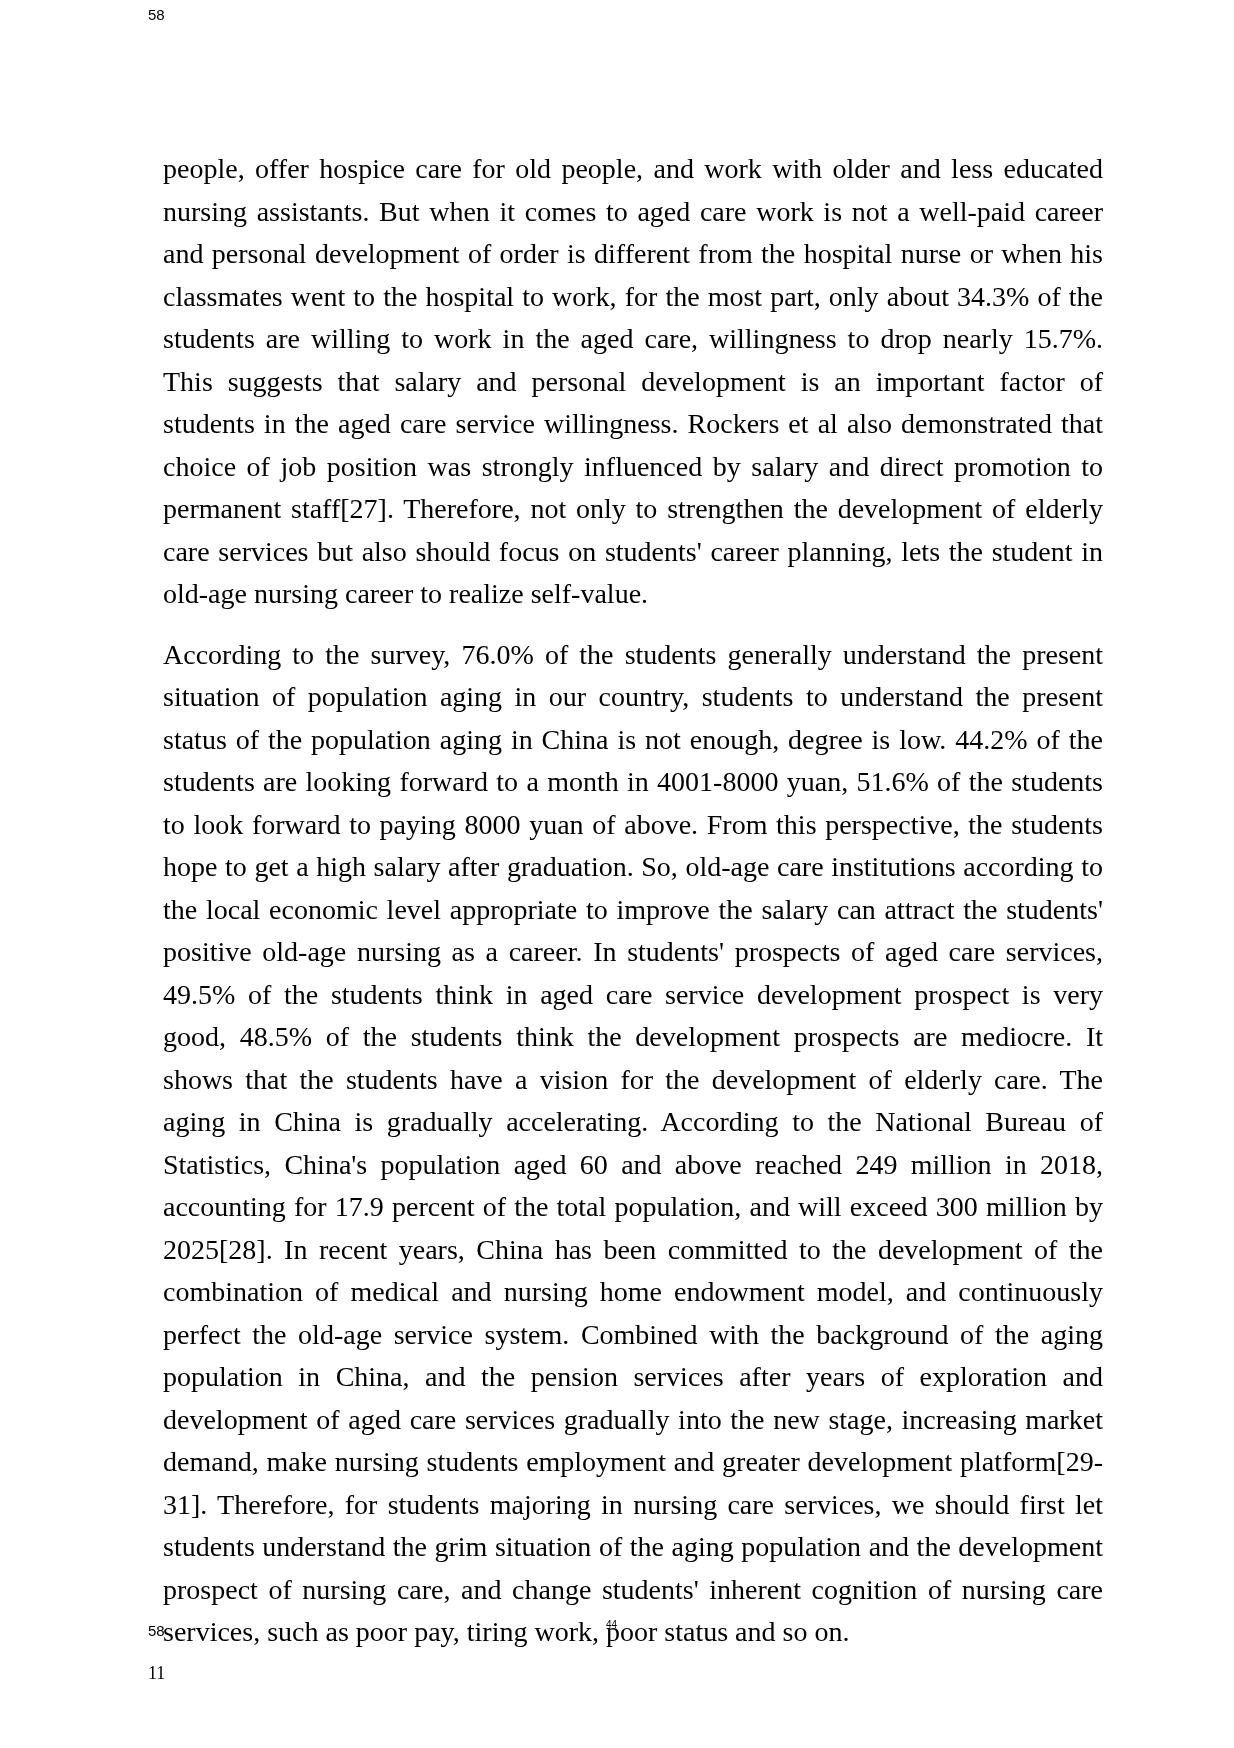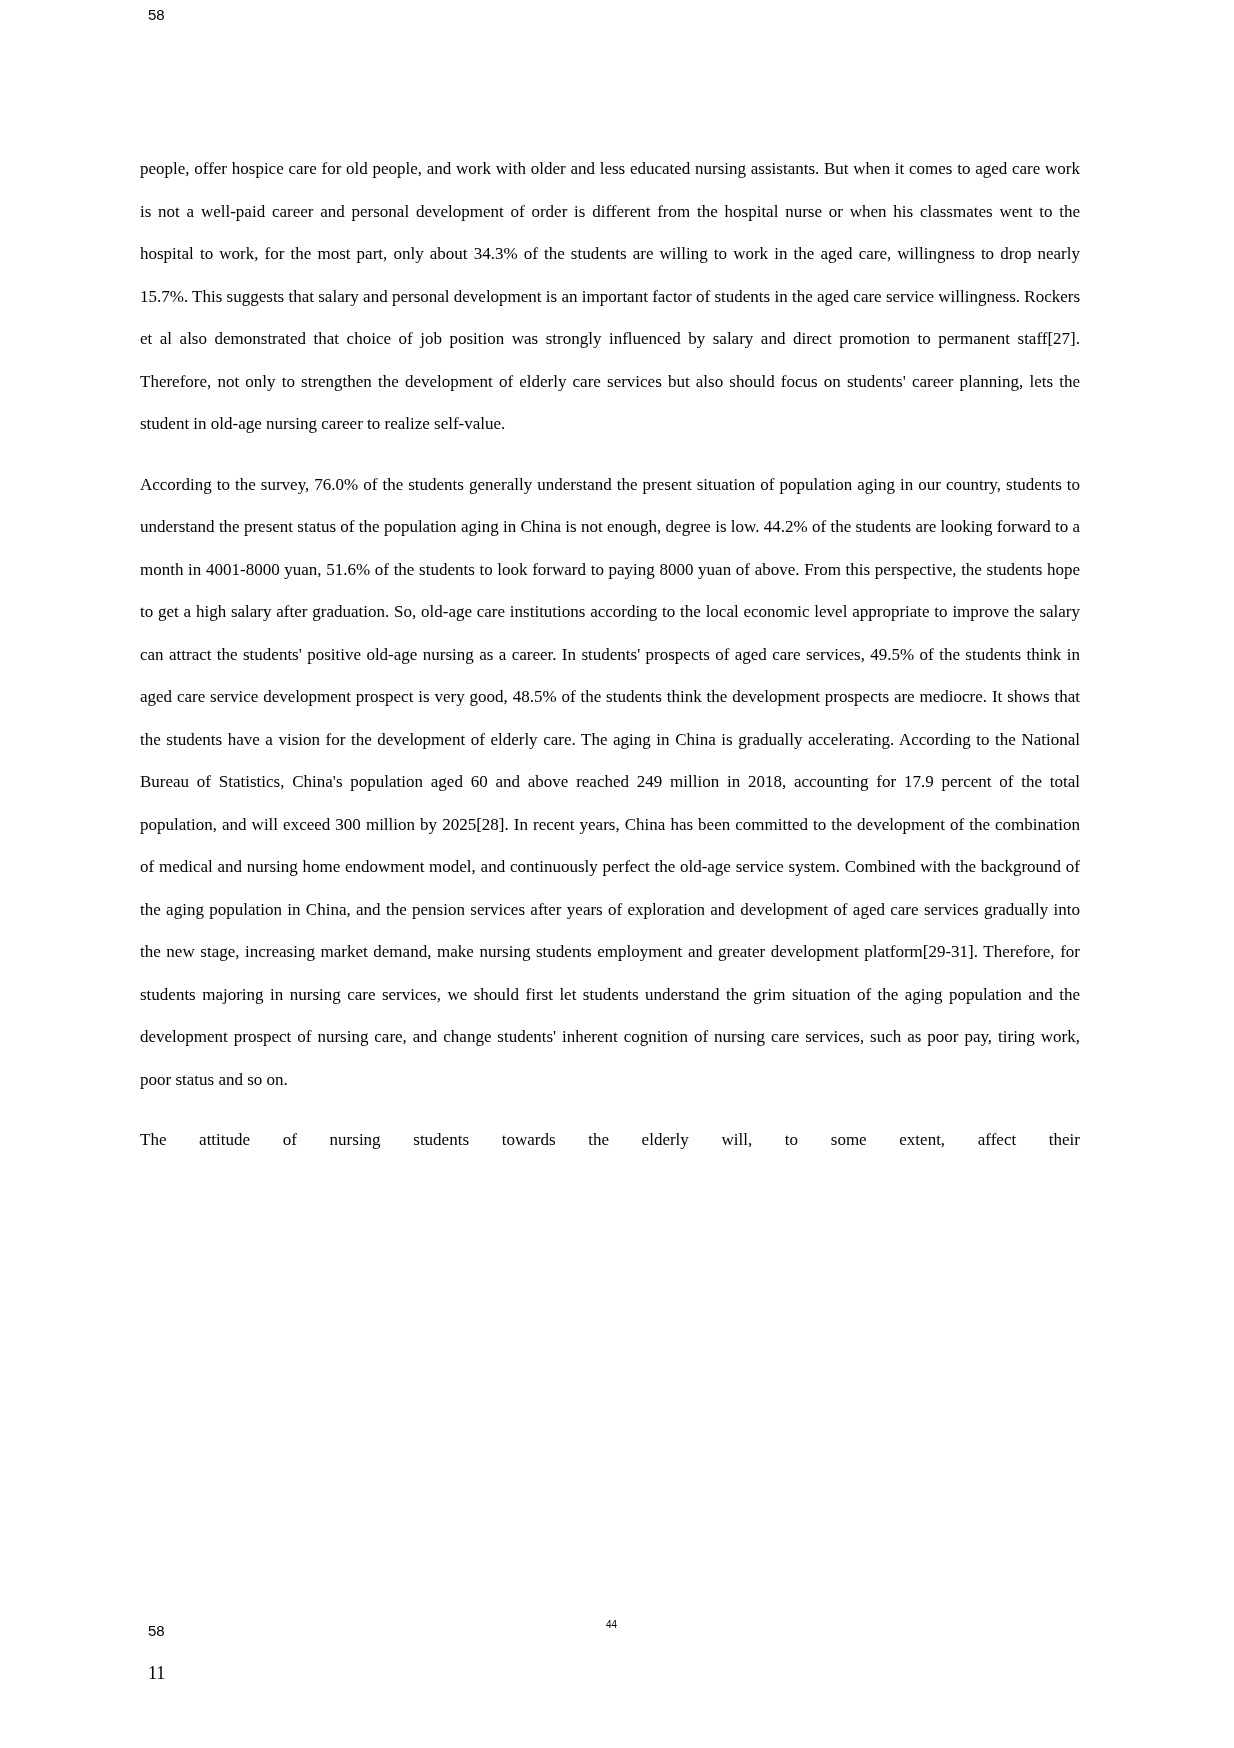--- a/index.html
+++ b/index.html
@@ -17,25 +17,25 @@
     .header-page-num {
       position: absolute;
       left: 148px;
       top: 6px;
       font-family: "Liberation Sans", sans-serif;
       font-size: 15px;
       line-height: 18px;
     }
     .content {
       position: absolute;
-      left: 140px;
+      left: 163px;
       top: 148px;
       width: 940px;
       font-family: "Liberation Serif", serif;
-      font-size: 17px;
+      font-size: 28px;
       line-height: 42.5px;
       text-align: justify;
     }
     .content p {
       margin: 0 0 18px 0;
     }
     .content p.para-last {
       margin-bottom: 0;
       text-align-last: justify;
     }
@@ -65,18 +65,17 @@
     }
   </style>
 </head>
 <body>
 
 <div class="header-page-num">58</div>
 
 <div class="content">
   <p>people, offer hospice care for old people, and work with older and less educated nursing assistants. But when it comes to aged care work is not a well-paid career and personal development of order is different from the hospital nurse or when his classmates went to the hospital to work, for the most part, only about 34.3% of the students are willing to work in the aged care, willingness to drop nearly 15.7%. This suggests that salary and personal development is an important factor of students in the aged care service willingness. Rockers et al also demonstrated that choice of job position was strongly influenced by salary and direct promotion to permanent staff[27]. Therefore, not only to strengthen the development of elderly care services but also should focus on students' career planning, lets the student in old-age nursing career to realize self-value.</p>
   <p>According to the survey, 76.0% of the students generally understand the present situation of population aging in our country, students to understand the present status of the population aging in China is not enough, degree is low. 44.2% of the students are looking forward to a month in 4001-8000 yuan, 51.6% of the students to look forward to paying 8000 yuan of above. From this perspective, the students hope to get a high salary after graduation. So, old-age care institutions according to the local economic level appropriate to improve the salary can attract the students' positive old-age nursing as a career. In students' prospects of aged care services, 49.5% of the students think in aged care service development prospect is very good, 48.5% of the students think the development prospects are mediocre. It shows that the students have a vision for the development of elderly care. The aging in China is gradually accelerating. According to the National Bureau of Statistics, China's population aged 60 and above reached 249 million in 2018, accounting for 17.9 percent of the total population, and will exceed 300 million by 2025[28]. In recent years, China has been committed to the development of the combination of medical and nursing home endowment model, and continuously perfect the old-age service system. Combined with the background of the aging population in China, and the pension services after years of exploration and development of aged care services gradually into the new stage, increasing market demand, make nursing students employment and greater development platform[29-31]. Therefore, for students majoring in nursing care services, we should first let students understand the grim situation of the aging population and the development prospect of nursing care, and change students' inherent cognition of nursing care services, such as poor pay, tiring work, poor status and so on.</p>
-  <p class="para-last">The attitude of nursing students towards the elderly will, to some extent, affect their</p>
 </div>
 
 <div class="footer-left-num">58</div>
 <div class="footer-center-num">44</div>
 <div class="footer-bottom-num">11</div>
 
 </body></html>

